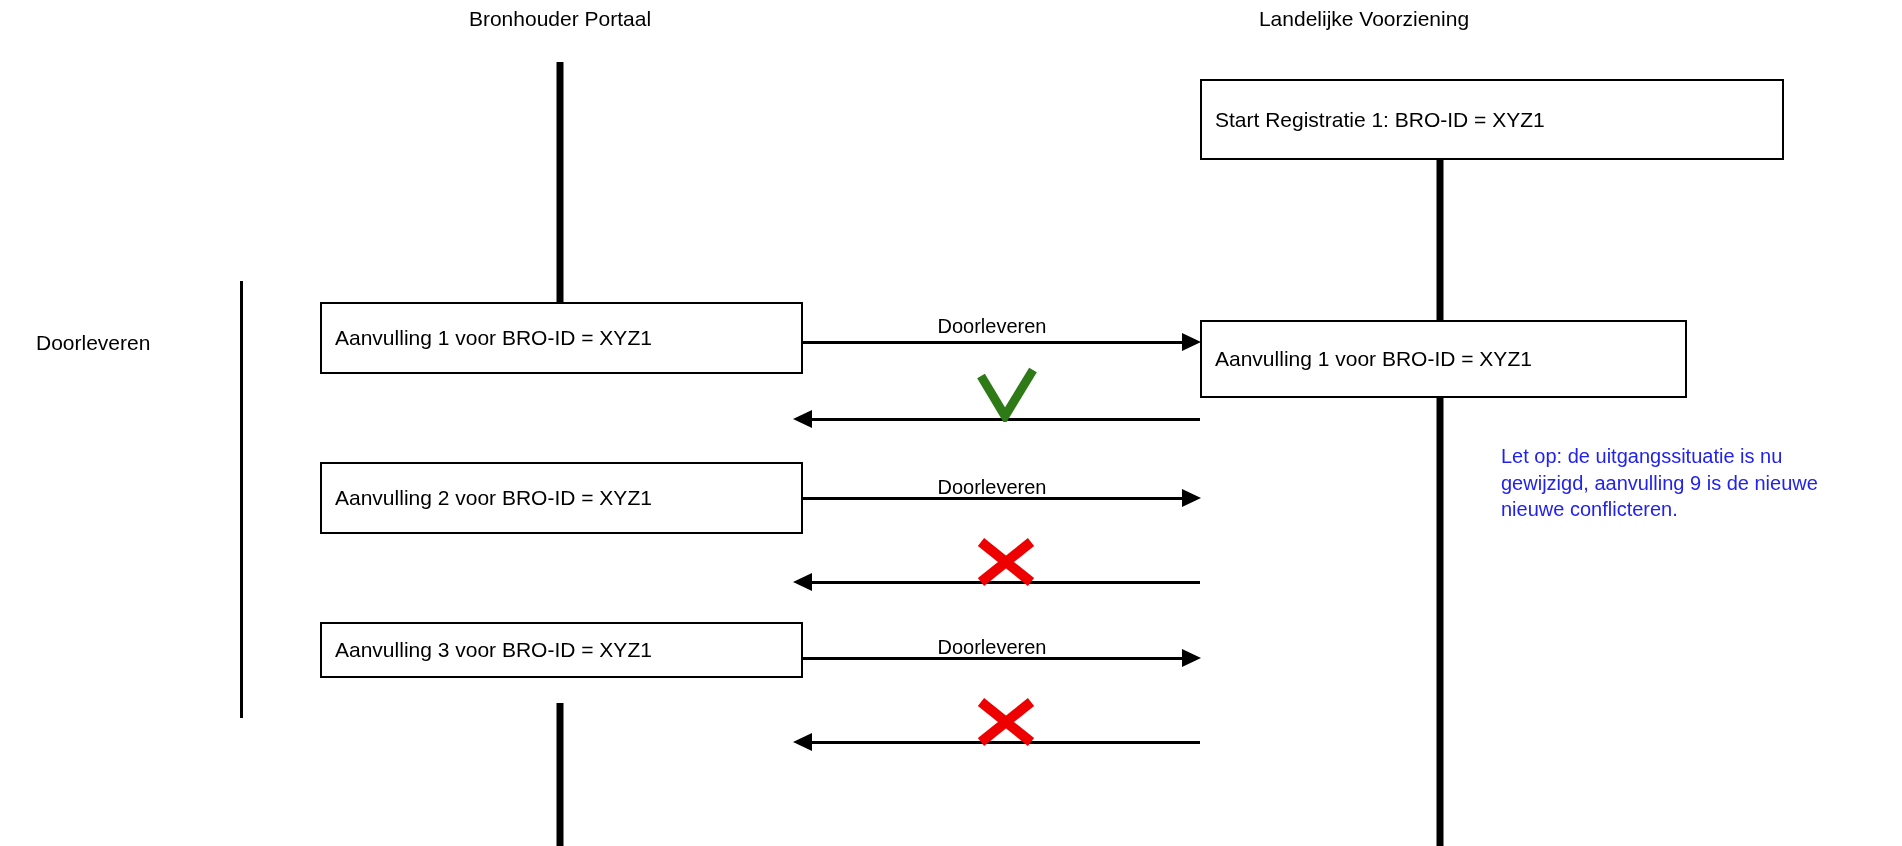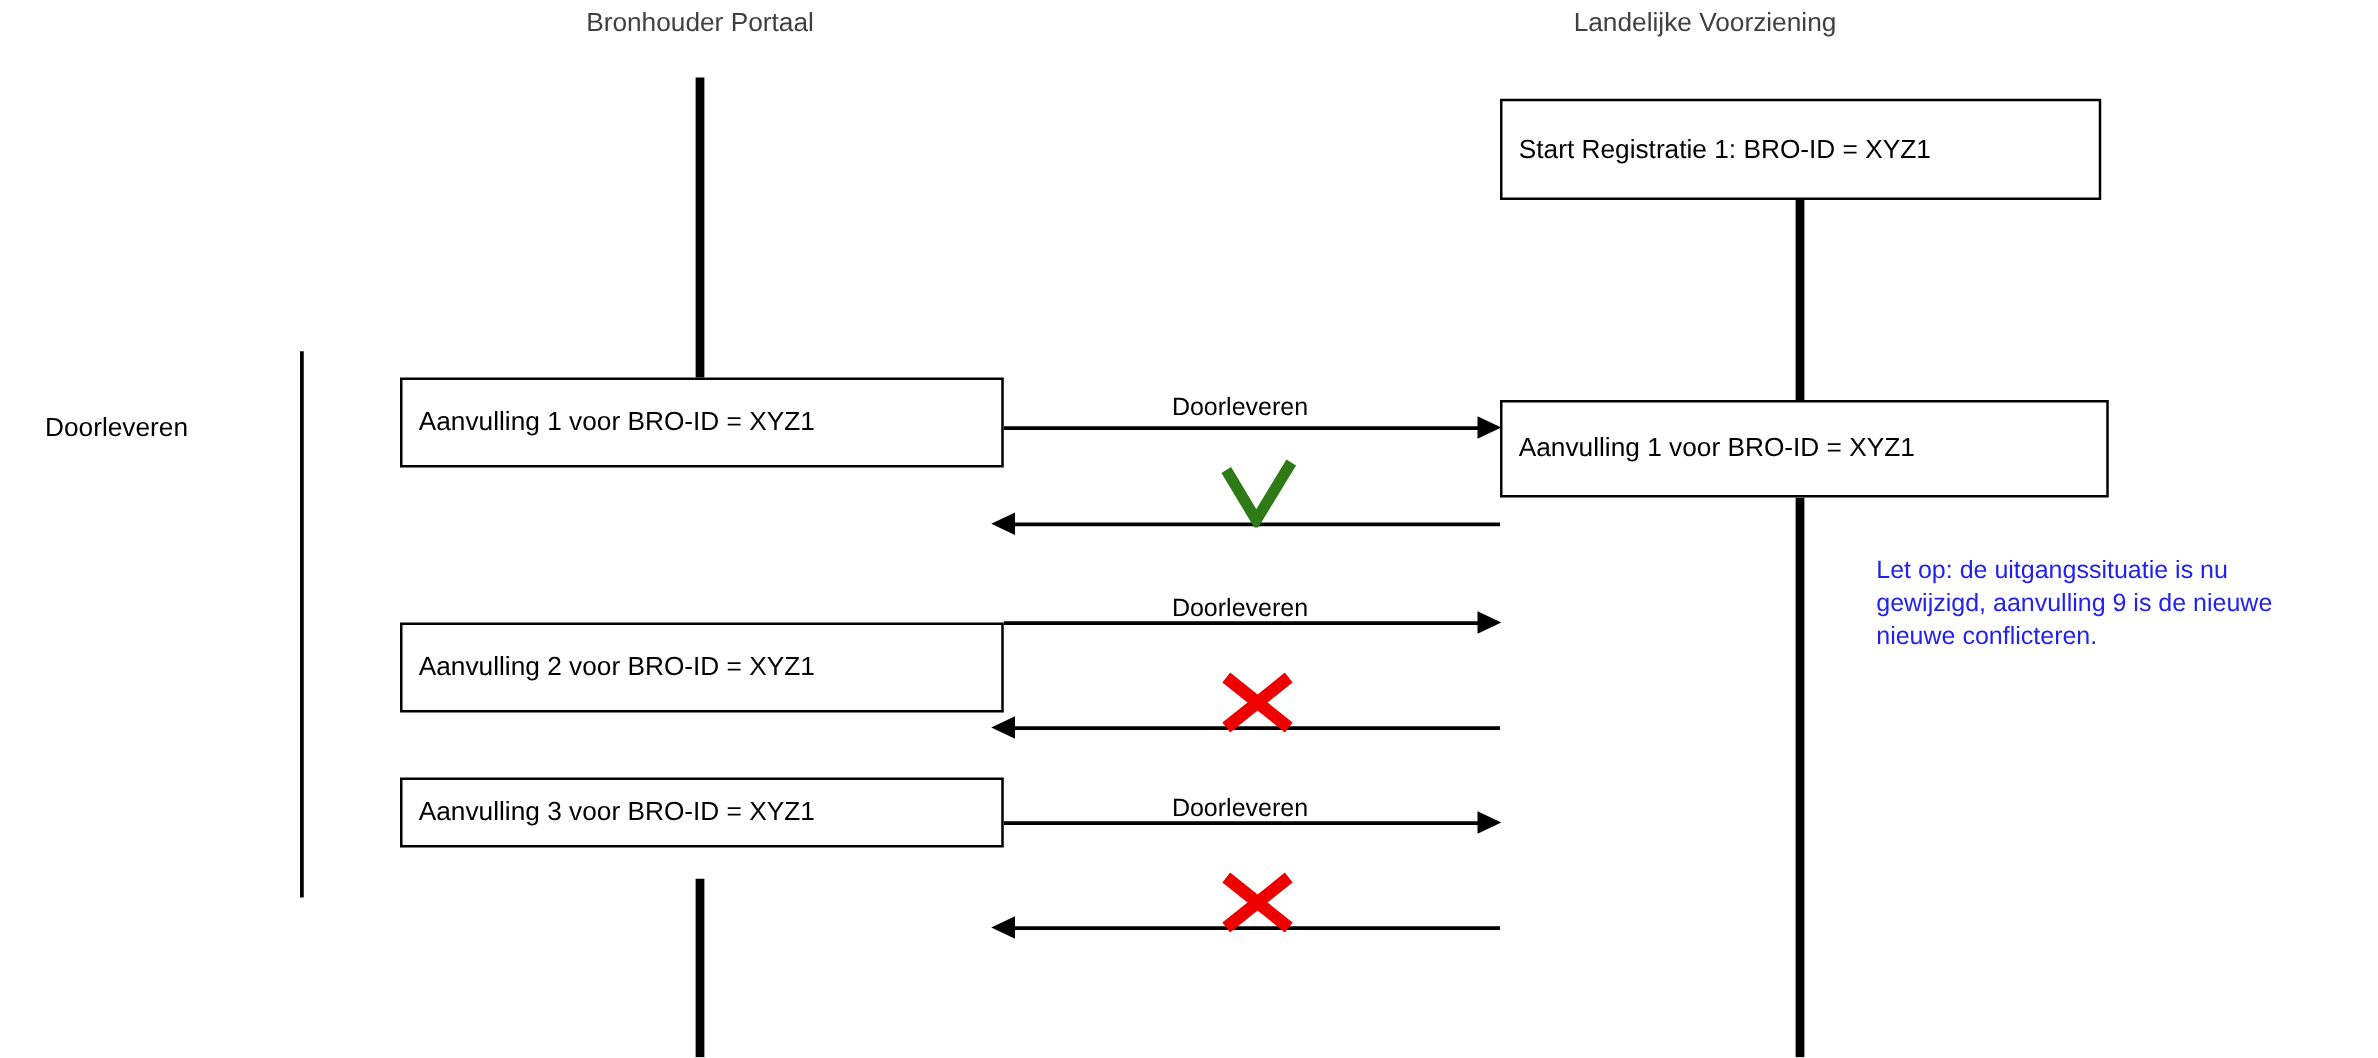--- a/index.html
+++ b/index.html
@@ -11,21 +11,21 @@
     position: relative;
     width: 1902px;
     height: 846px;
     background: #ffffff;
     font-family: "Liberation Sans", sans-serif;
     overflow: hidden;
   }
   .lane-title {
     position: absolute;
     font-size: 21px;
-    color: #404040;
+    color: #000000;
     white-space: nowrap;
     text-align: center;
     transform: translateX(-50%);
     line-height: 1;
   }
   .lifeline {
     position: absolute;
     background: #000000;
     width: 7px;
     transform: translateX(-50%);
@@ -110,40 +110,40 @@
 
   <div class="lifeline" style="left:560px; top:62px; height:241px;"></div>
   <div class="lifeline" style="left:560px; top:703px; height:143px;"></div>
 
   <div class="lifeline" style="left:1440px; top:160px; height:160px;"></div>
   <div class="lifeline" style="left:1440px; top:398px; height:448px;"></div>
 
   <div class="bracket" style="left:240px; top:281px; height:437px;"></div>
   <div class="side-label" style="left:36px; top:332px;">Doorleveren</div>
 
-  <div class="msgbox" style="left:1200px; top:79px; width:481px; height:81px;">Start Registratie 1: BRO-ID = XYZ1</div>
+  <div class="msgbox" style="left:1200px; top:79px; width:584px; height:81px;">Start Registratie 1: BRO-ID = XYZ1</div>
 
   <div class="msgbox" style="left:320px; top:302px; width:483px; height:72px;">Aanvulling 1 voor BRO-ID = XYZ1</div>
 
   <div class="msgbox" style="left:1200px; top:320px; width:487px; height:78px;">Aanvulling 1 voor BRO-ID = XYZ1</div>
 
   <div class="arrow-line" style="left:803px; top:341px; width:385px;"></div>
   <div class="arrow-head right" style="left:1182px; top:333px;"></div>
   <div class="arrow-label" style="left:992px; top:316px;">Doorleveren</div>
 
   <div class="mark" style="left:975px; top:366px;">
     <svg width="68" height="56" viewBox="0 0 68 56">
       <path d="M6 10 L30 50 L58 4" stroke="#2d7a17" stroke-width="9" fill="none" stroke-linecap="butt" stroke-linejoin="miter"></path>
     </svg>
   </div>
 
   <div class="arrow-line" style="left:812px; top:418px; width:388px;"></div>
   <div class="arrow-head left" style="left:793px; top:410px;"></div>
 
-  <div class="msgbox" style="left:320px; top:462px; width:483px; height:72px;margin-top:36px;">Aanvulling 2 voor BRO-ID = XYZ1</div>
+  <div class="msgbox" style="left:320px; top:462px; width:483px; height:72px;">Aanvulling 2 voor BRO-ID = XYZ1</div>
 
   <div class="arrow-line" style="left:803px; top:497px; width:385px;"></div>
   <div class="arrow-head right" style="left:1182px; top:489px;"></div>
   <div class="arrow-label" style="left:992px; top:477px;">Doorleveren</div>
 
   <div class="mark" style="left:975px; top:538px;">
     <svg width="62" height="48" viewBox="0 0 62 48">
       <path d="M6 4 L56 44 M56 4 L6 44" stroke="#ee0000" stroke-width="10" fill="none" stroke-linecap="butt"></path>
     </svg>
   </div>

